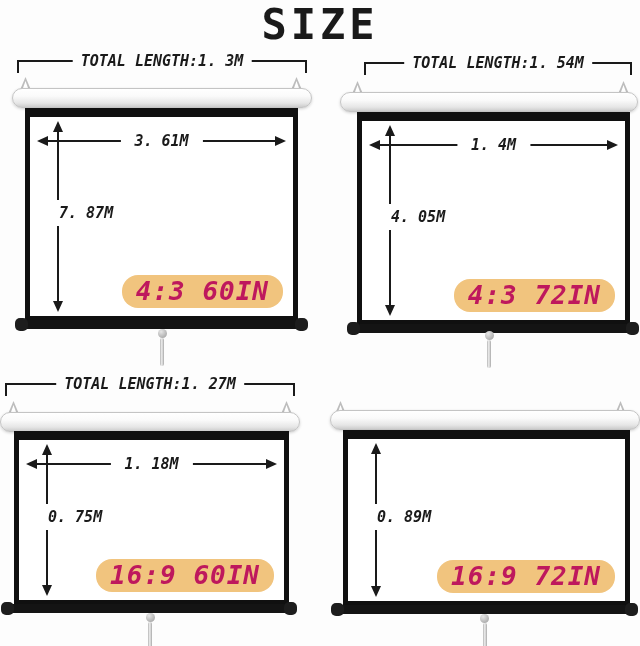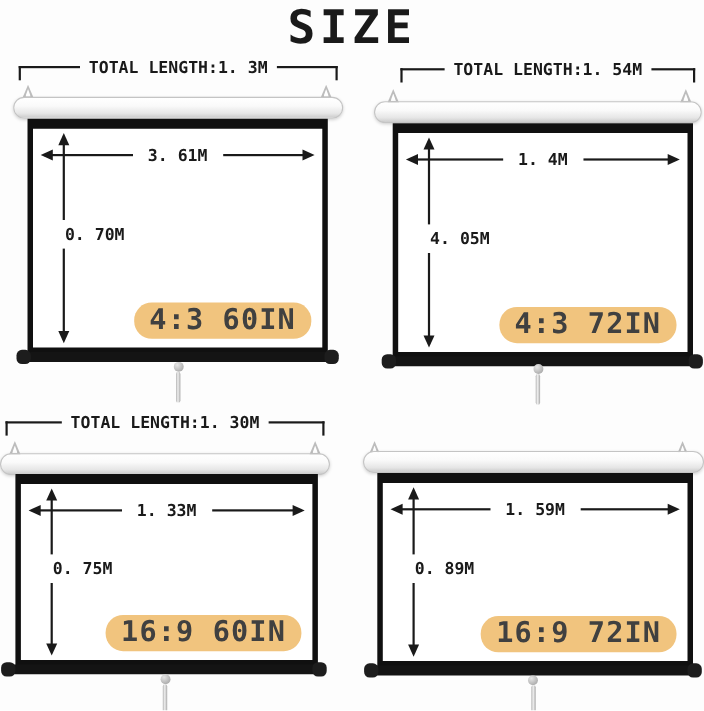--- a/index.html
+++ b/index.html
@@ -8,21 +8,21 @@
     --badge-bg:#f1c47e;
   }
   *{margin:0;padding:0;box-sizing:border-box;}
   html,body{background:#fff;}
   body{font-family:"DejaVu Sans Mono","Liberation Mono",monospace;color:var(--line);}
   .stage{position:relative;width:640px;height:646px;background:var(--bg);overflow:hidden;}
 
   .title{position:absolute;top:0px;left:50%;transform:translateX(-50%);
     font-size:42px;font-weight:bold;letter-spacing:4px;white-space:nowrap;}
 
-  .panel{position:absolute;}
+  .panel{position:absolute;font-style:italic;}
 
   
   .bracket{position:absolute;height:13px;
     border-top:2px solid var(--line);
     border-left:2px solid var(--line);
     border-right:2px solid var(--line);}
   .bracket .lbl{position:absolute;top:-10px;left:50%;transform:translateX(-50%);
     background:var(--bg);padding:0 8px;font-size:15px;font-weight:bold;white-space:nowrap;}
 
   
@@ -56,21 +56,21 @@
   .dim-v .ah-u{position:absolute;top:0;left:3px;width:0;height:0;
     border-left:5px solid transparent;border-right:5px solid transparent;border-bottom:11px solid var(--line);}
   .dim-v .ah-d{position:absolute;bottom:0;left:3px;width:0;height:0;
     border-left:5px solid transparent;border-right:5px solid transparent;border-top:11px solid var(--line);}
   .dim-v .lbl{position:absolute;top:48%;left:4px;transform:translateY(-50%);
     background:#fff;padding:4px 5px;font-size:15px;font-weight:bold;white-space:nowrap;}
 
   
   .badge{position:absolute;right:10px;bottom:8px;background:var(--badge-bg);
     border-radius:16px;padding:1px 14px 2px;font-size:26px;font-weight:bold;
-    letter-spacing:1px;color:#404040;white-space:nowrap;}
+    letter-spacing:1px;color:#be185d;white-space:nowrap;}
 
   
   .bbar{position:absolute;height:9px;background:#141414;border-radius:4px;}
   .bbar::before,.bbar::after{content:"";position:absolute;top:-2px;width:13px;height:13px;
     background:#1d1d1d;border-radius:5px;}
   .bbar::before{left:-3px;}
   .bbar::after{right:-3px;}
 
   
   .cord{position:absolute;bottom:-6px;left:50%;transform:translateX(-50%);width:12px;}
@@ -126,21 +126,21 @@
       <div class="dim-h">
         <span class="line"></span>
         <span class="ah-l"></span>
         <span class="ah-r"></span>
         <span class="lbl">3. 61M</span>
       </div>
       <div class="dim-v">
         <span class="line"></span>
         <span class="ah-u"></span>
         <span class="ah-d"></span>
-        <span class="lbl">0. 70M</span>
+        <span class="lbl">7. 87M</span>
       </div>
       <div class="badge">4:3 60IN</div>
     </div>
     <div class="bbar"></div>
     <div class="cord">
       <div class="ball"></div>
       <div class="rod"></div>
     </div>
   </div>
 
@@ -168,31 +168,31 @@
     </div>
     <div class="bbar"></div>
     <div class="cord">
       <div class="ball"></div>
       <div class="rod"></div>
     </div>
   </div>
 
   <div class="panel p3">
     <div class="bracket">
-      <span class="lbl">TOTAL LENGTH:1. 30M</span>
+      <span class="lbl">TOTAL LENGTH:1. 27M</span>
     </div>
     <div class="hook l"></div>
     <div class="hook r"></div>
     <div class="roller"></div>
     <div class="screen">
       <div class="dim-h">
         <span class="line"></span>
         <span class="ah-l"></span>
         <span class="ah-r"></span>
-        <span class="lbl">1. 33M</span>
+        <span class="lbl">1. 18M</span>
       </div>
       <div class="dim-v">
         <span class="line"></span>
         <span class="ah-u"></span>
         <span class="ah-d"></span>
         <span class="lbl">0. 75M</span>
       </div>
       <div class="badge">16:9 60IN</div>
     </div>
     <div class="bbar"></div>
@@ -200,26 +200,20 @@
       <div class="ball"></div>
       <div class="rod"></div>
     </div>
   </div>
 
   <div class="panel p4">
     <div class="hook l"></div>
     <div class="hook r"></div>
     <div class="roller"></div>
     <div class="screen">
-      <div class="dim-h">
-        <span class="line"></span>
-        <span class="ah-l"></span>
-        <span class="ah-r"></span>
-        <span class="lbl">1. 59M</span>
-      </div>
       <div class="dim-v">
         <span class="line"></span>
         <span class="ah-u"></span>
         <span class="ah-d"></span>
         <span class="lbl">0. 89M</span>
       </div>
       <div class="badge">16:9 72IN</div>
     </div>
     <div class="bbar"></div>
     <div class="cord">

